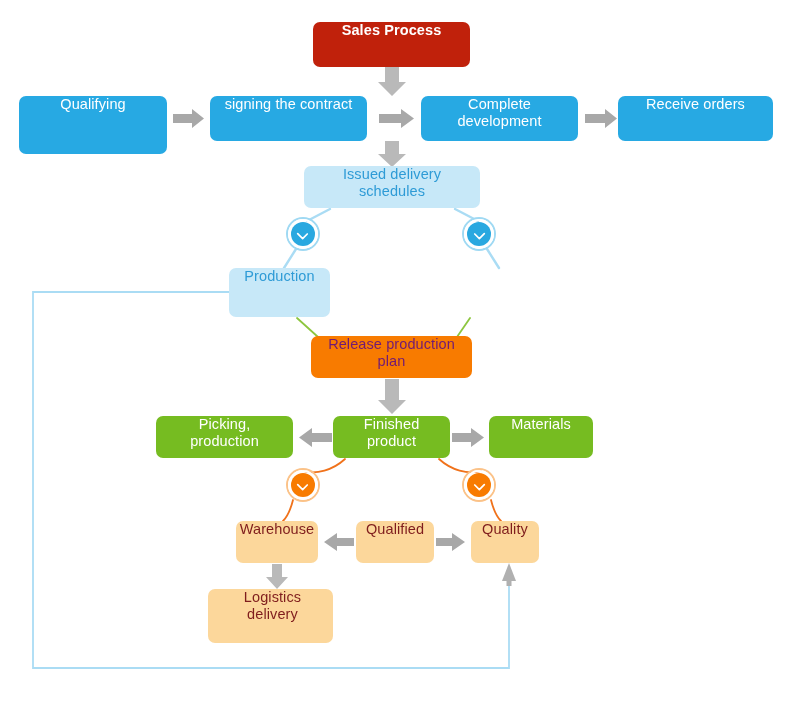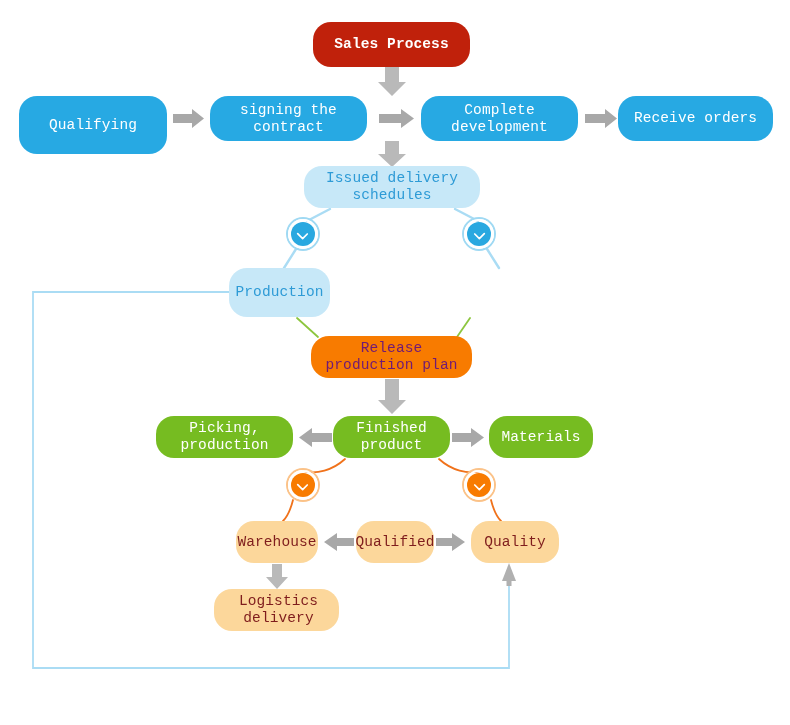--- a/index.html
+++ b/index.html
@@ -14,31 +14,29 @@
   #canvas {
     position: relative;
     width: 790px;
     height: 725px;
     background: #ffffff;
     overflow: hidden;
   }
   .node {
     position: absolute;
     display: flex;
-    align-items: center;
     justify-content: center;
     box-sizing: border-box;
-    border-radius: 18px;
+    border-radius: 7px;
     text-align: center;
     line-height: 1.15;
     font-size: 14.5px;
     letter-spacing: 0.1px;
     padding: 0 8px;
     user-select: none;
-    font-family: Liberation Mono, monospace;
   }
   .n-red      { background: #c0210b; color: #ffffff; font-weight: 600; }
   .n-blue     { background: #27a9e3; color: #ffffff; }
   .n-lightblue{ background: #c7e8f8; color: #2e9bd6; }
   .n-orange   { background: #f87b00; color: #701a75; }
   .n-green    { background: #76bc21; color: #ffffff; }
   .n-peach    { background: #fcd79b; color: #7f1d1d; }
 
   svg.wires {
     position: absolute;
@@ -247,21 +245,21 @@
   </div>
 
   <div class="node n-peach" style="left:236px; top:521px; width:82px; height:42px;">
     <span>Warehouse</span>
   </div>
 
   <div class="node n-peach" style="left:356px; top:521px; width:78px; height:42px;">
     <span>Qualified</span>
   </div>
 
-  <div class="node n-peach" style="left:471px; top:521px; width:88px; height:42px;">
+  <div class="node n-peach" style="left:471px; top:521px; width:68px; height:42px;">
     <span>Quality</span>
   </div>
 
-  <div class="node n-peach" style="left:214px; top:589px; width:125px; height:42px;padding-left:12px;">
+  <div class="node n-peach" style="left:208px; top:589px; width:125px; height:54px;padding-left:12px;">
     <span>Logistics delivery</span>
   </div>
 
 </div>
 
 </body></html>

